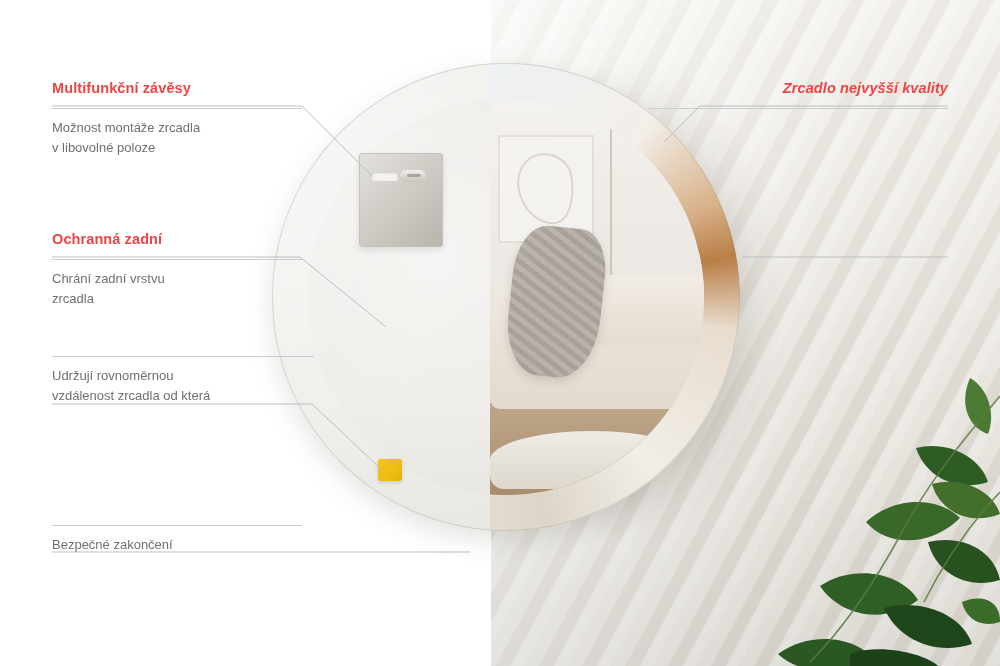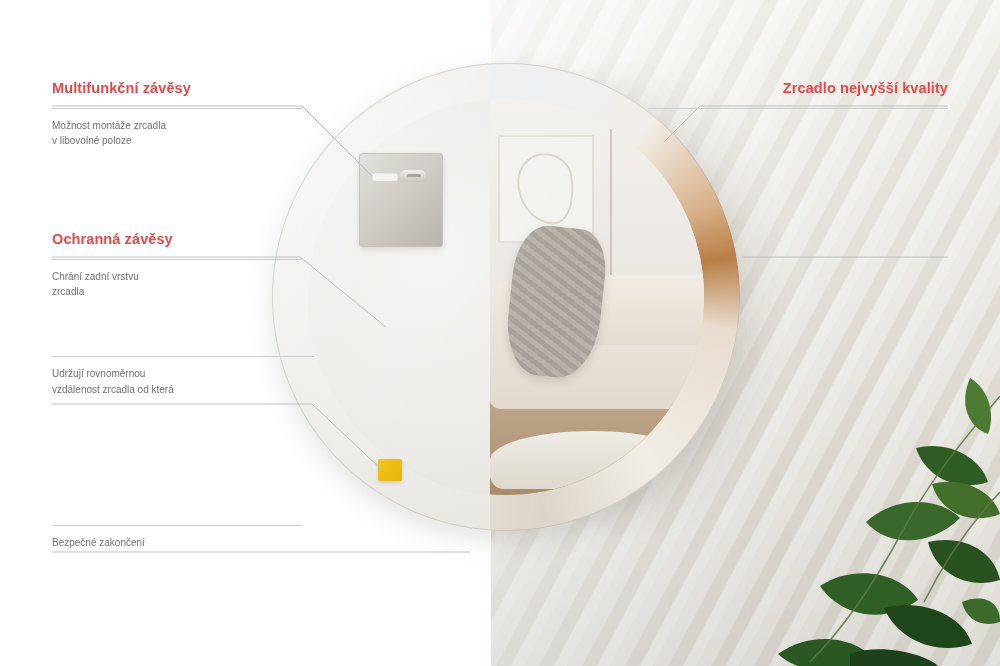--- a/index.html
+++ b/index.html
@@ -165,25 +165,25 @@
   
   .foliage{position:absolute;right:0;bottom:0;width:330px;height:330px;pointer-events:none;}
 
   
   .callout{position:absolute;}
   .callout .title{
     font-size:14.5px;font-weight:bold;color:#ef4444;letter-spacing:0.1px;line-height:1.35;
     margin:0 0 9px 0;white-space:pre-line;
   }
   .callout .desc{
-    font-size:10px;color:#6d7073;line-height:1.55;margin:0;white-space:pre-line;
+    font-size:13px;color:#6d7073;line-height:1.55;margin:0;white-space:pre-line;
   }
   .callout .rule{height:1px;background:#c9cbcc;margin:0 0 9px 0;}
   .callout.left{text-align:left;}
-  .callout.right{text-align:right;}
+  .callout.right{text-align:right;font-style:italic;}
 
   
   .leaders{position:absolute;inset:0;width:1000px;height:666px;pointer-events:none;}
 </style>
 </head>
 <body>
 
 <div id="stage">
 
   <div class="photo-half">
@@ -252,21 +252,21 @@
   </svg>
 
   <div class="callout left" style="left:52px;top:79px;width:250px;">
     <div class="title">Multifunkční závěsy</div>
     <div class="rule"></div>
     <div class="desc">Možnost montáže zrcadla
 v libovolné poloze</div>
   </div>
 
   <div class="callout left" style="left:52px;top:230px;width:250px;">
-    <div class="title">Ochranná závěsy</div>
+    <div class="title">Ochranná zadní</div>
     <div class="rule"></div>
     <div class="desc">Chrání zadní vrstvu
 zrcadla</div>
   </div>
 
   <div class="callout left" style="left:52px;top:356px;width:262px;">
     <div class="rule"></div>
     <div class="desc">Udržují rovnoměrnou
 vzdálenost zrcadla od která</div>
   </div>

